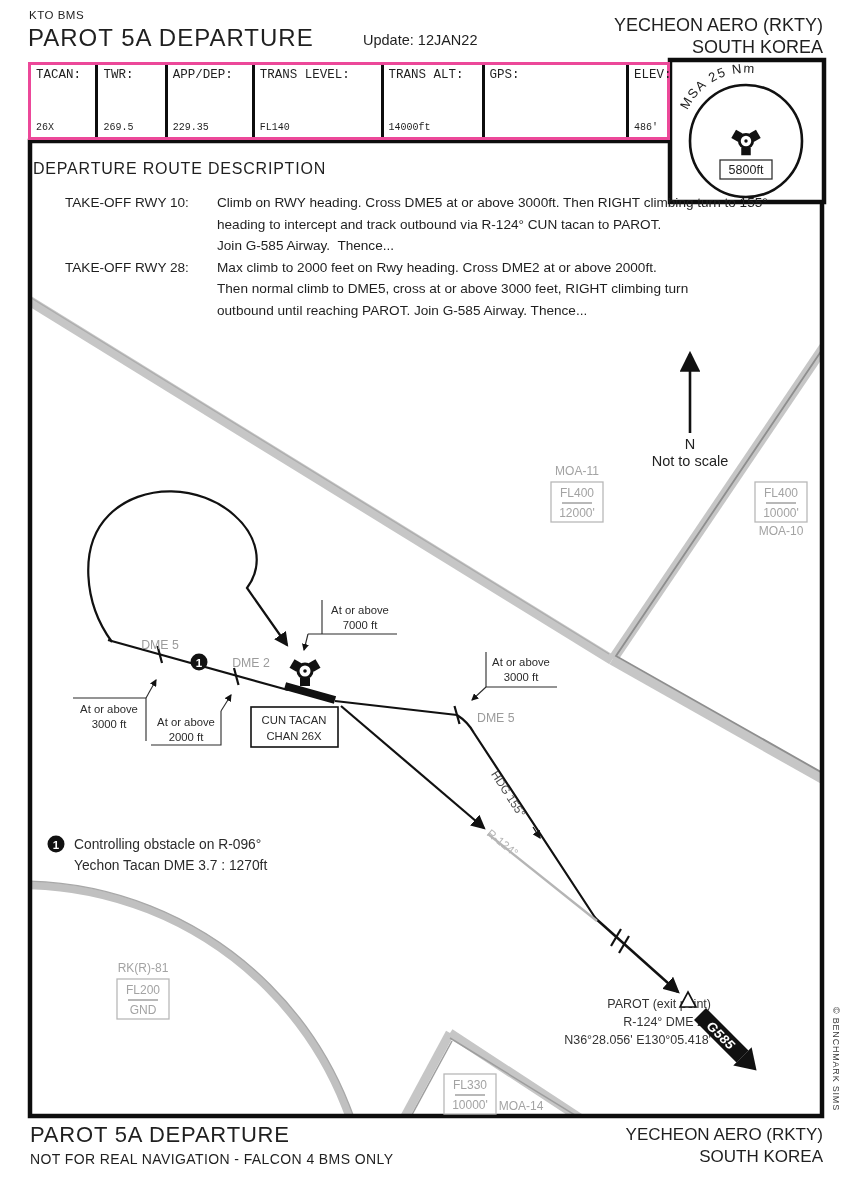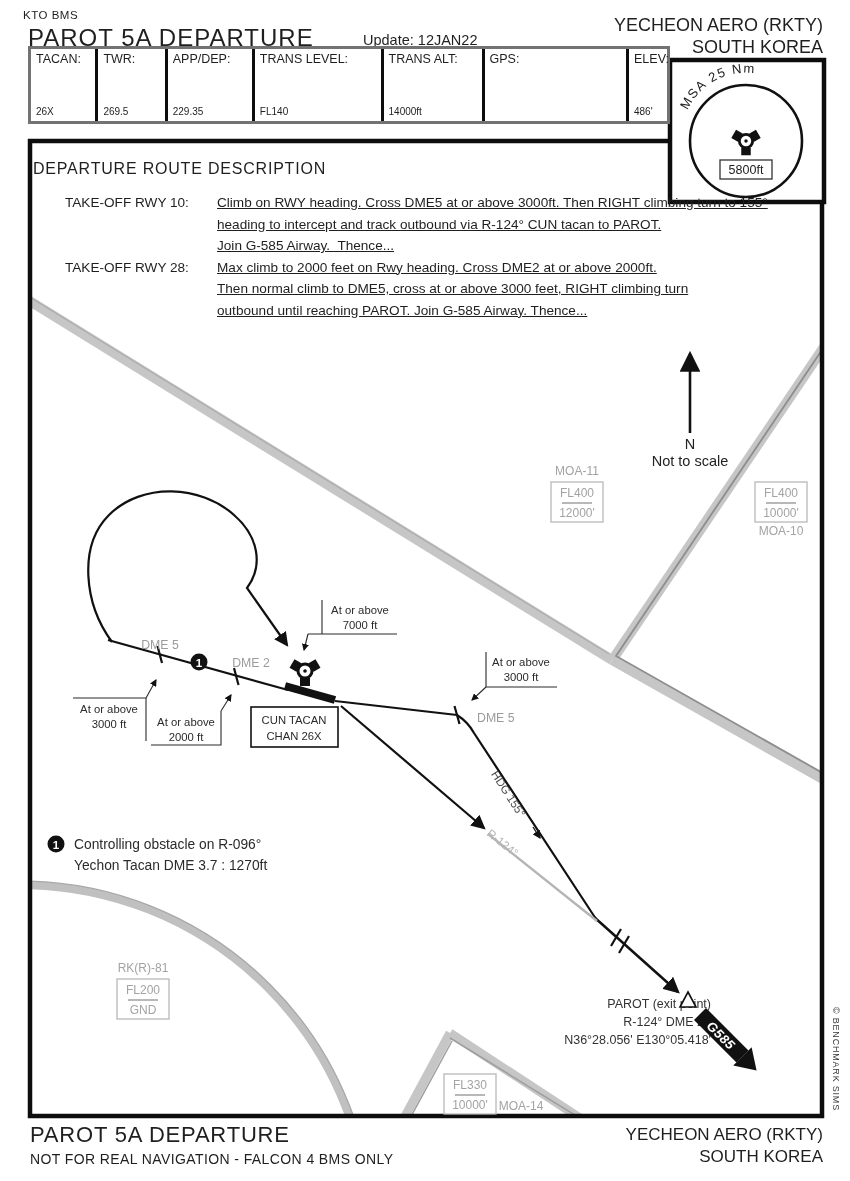--- a/index.html
+++ b/index.html
@@ -1,38 +1,38 @@
 <!DOCTYPE html>
 <html><head>
 <meta charset="utf-8">
 <style>
   html,body{margin:0;padding:0;background:#ffffff;}
   #page{position:relative;width:850px;height:1181px;background:#fff;overflow:hidden;
         font-family:"Liberation Sans",sans-serif;color:#1f1f1f;}
   .abs{position:absolute;}
   
-  .kto{left:23px;top:9px;font-size:11.5px;letter-spacing:.5px;}
+  .kto{left:29px;top:9px;font-size:11.5px;letter-spacing:.5px;}
   .title{left:28px;top:24px;font-size:24px;letter-spacing:1px;}
   .update{left:363px;top:32px;font-size:14.5px;}
   .hdr-right{right:27px;top:14px;text-align:right;font-size:18px;line-height:22px;}
   
-  .strip{left:28px;top:46px;width:642px;height:78px;display:flex;
-         border:3px solid #737373;box-sizing:border-box;}
+  .strip{left:28px;top:62px;width:642px;height:78px;display:flex;
+         border:3px solid #ec4899;box-sizing:border-box;font-family:Liberation Mono, monospace;}
   .cell{box-sizing:border-box;border-right:3px solid #0d0d0d;display:flex;
         flex-direction:column;justify-content:space-between;padding:3px 4px 4px 5px;}
   .cell:last-child{border-right:none;}
   .cell .lbl{font-size:12.5px;}
   .cell .val{font-size:10px;}
   .gpsval{font-size:13.5px;line-height:20px;}
   
   .desc{left:33px;top:160px;width:786px;}
   .desc h2{margin:0 0 14px 0;font-weight:normal;font-size:16px;letter-spacing:.8px;}
   .entry{display:flex;font-size:13.6px;line-height:21.5px;padding-left:32px;}
   .entry .elbl{width:152px;flex:none;white-space:pre;}
-  .entry .elines div{white-space:pre-wrap;text-decoration:underline;}
+  .entry .elines div{white-space:pre-wrap;}
   
   .f-title{left:30px;top:1122px;font-size:22px;letter-spacing:.8px;}
   .f-sub{left:30px;top:1151px;font-size:14px;letter-spacing:.4px;}
   .f-right{right:27px;top:1124px;text-align:right;font-size:17px;line-height:22px;}
   
   .copyright{left:841px;top:1007px;width:112px;font-size:9px;letter-spacing:.8px;color:#3a3a3a;
              transform:rotate(90deg);transform-origin:0 0;}
   
   text{font-family:"Liberation Sans",sans-serif;}
   .maplbl{fill:#9b9b9b;font-size:12.3px;}

